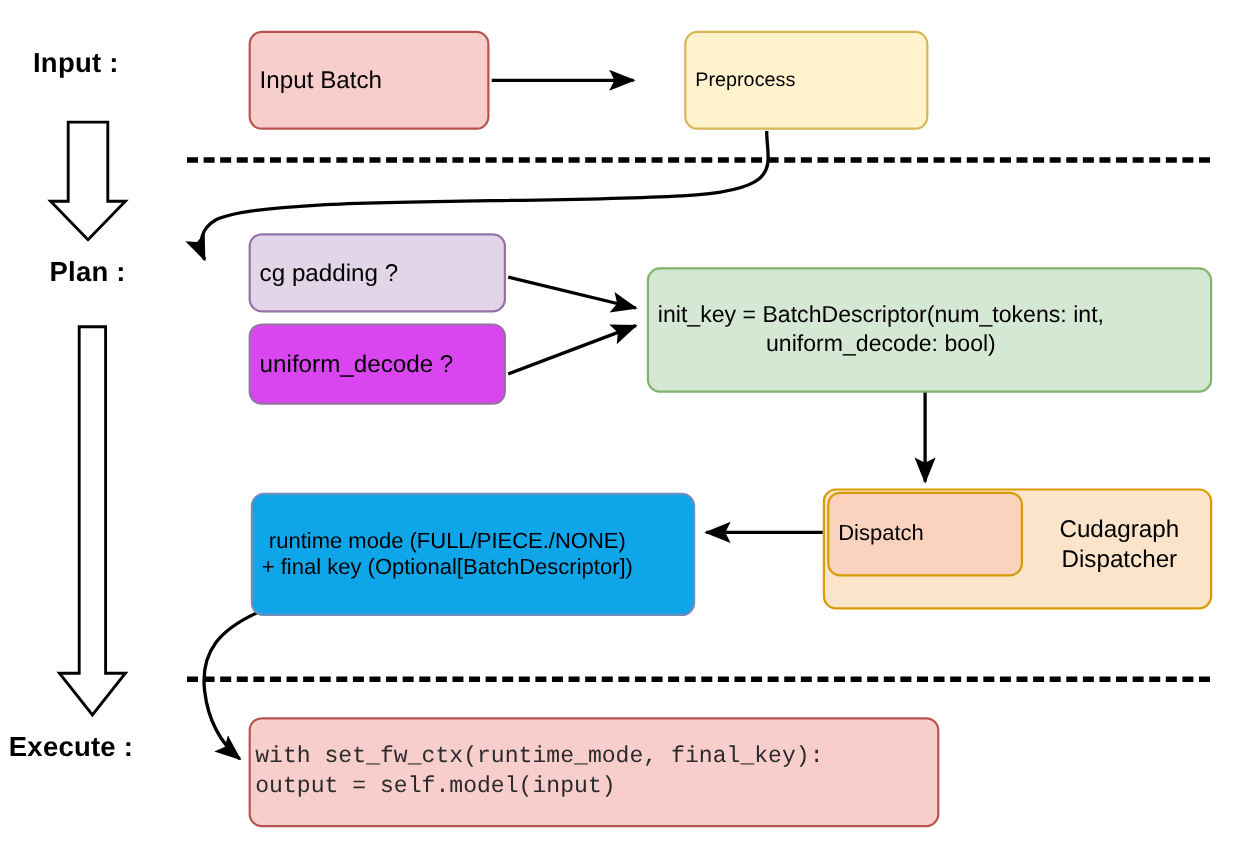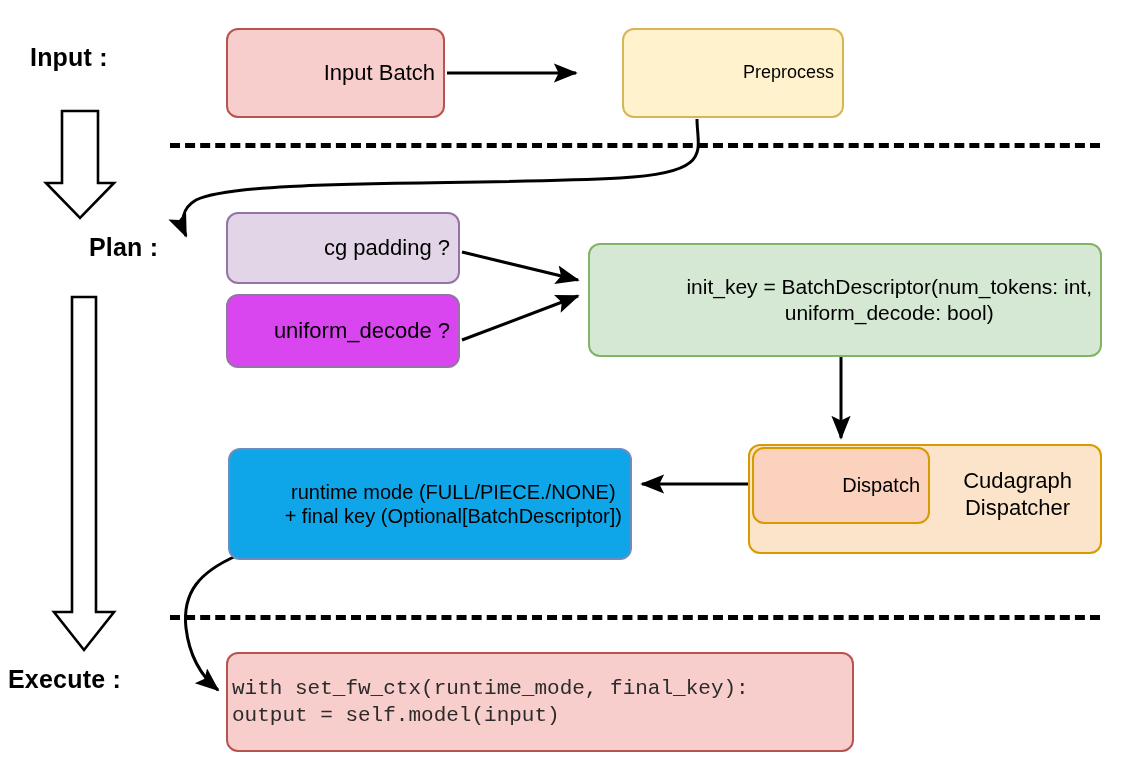--- a/index.html
+++ b/index.html
@@ -27,21 +27,21 @@
     letter-spacing: 0.2px;
   }
   .node {
     position: absolute;
     box-sizing: border-box;
     border-radius: 12px;
     border-style: solid;
     border-width: 2px;
     display: flex;
     align-items: center;
-    justify-content: flex-end;
+    justify-content: flex-start;
     text-align: center;
     font-family: "Liberation Sans", sans-serif;
     color: #000000;
     line-height: 1.22;
   }
   .node-text {
     display: block;
     white-space: pre-line;
     padding: 0 8px;
   }
@@ -119,21 +119,21 @@
   }
   #divider-input-plan { left: 170px; top: 143px; width: 930px; }
   #divider-plan-execute { left: 170px; top: 615px; width: 930px; }
 </style>
 </head>
 <body>
 
 <div id="canvas">
 
   <div class="stage-label" style="left:30px; top:43px;">Input :</div>
-  <div class="stage-label" style="left:45px; top:233px;margin-left:44px;">Plan :</div>
+  <div class="stage-label" style="left:45px; top:233px;">Plan :</div>
   <div class="stage-label" style="left:8px; top:665px;">Execute :</div>
 
   <div class="divider" id="divider-input-plan"></div>
   <div class="divider" id="divider-plan-execute"></div>
 
   <svg class="overlay" viewBox="0 0 1142 770">
     <defs>
       <marker id="arrowhead" markerWidth="9" markerHeight="9" refX="7.4" refY="3.2" orient="auto" markerUnits="strokeWidth">
         <path d="M0,0 L8,3.2 L0,6.4 L1.6,3.2 Z" fill="#000000"></path>
       </marker>

